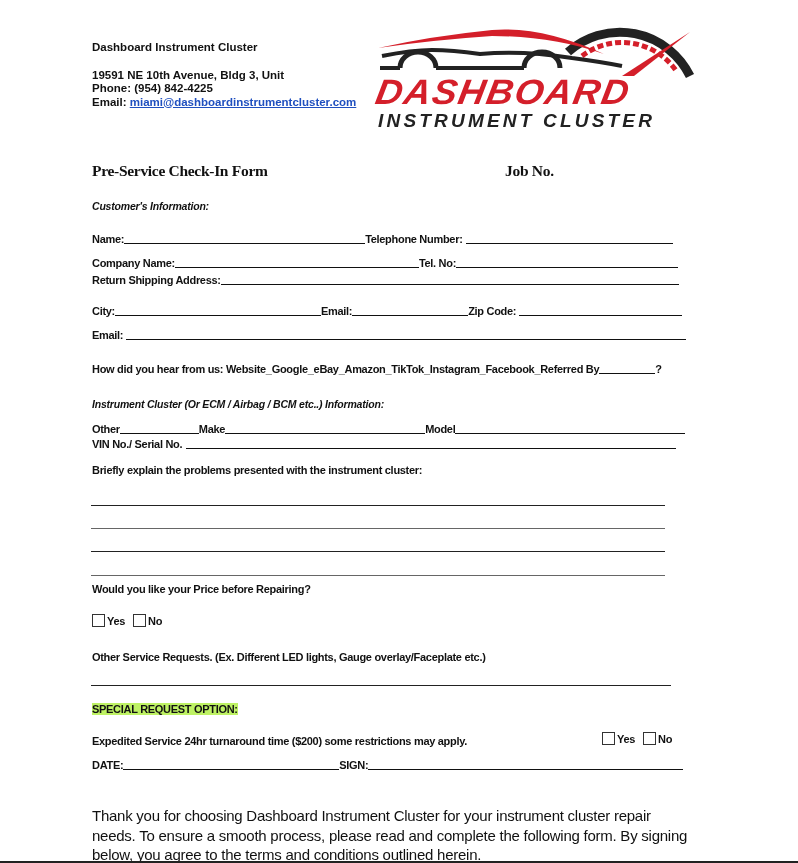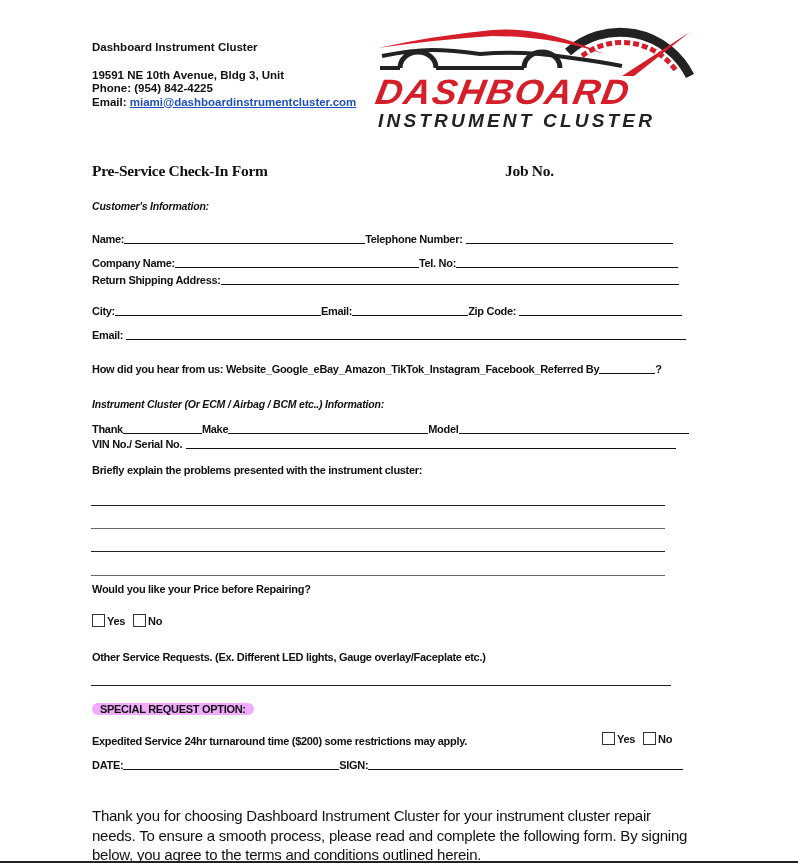--- a/index.html
+++ b/index.html
@@ -8,21 +8,21 @@
   .hdr-text { font-family:"Liberation Sans", sans-serif; font-weight:bold; font-size:11.5px; line-height:13.5px; color:#111; }
   .email-link { color:#1f4fbf; text-decoration:underline; }
   .form-title { font-family:Liberation Serif, serif; font-weight:bold; font-size:15.5px; color:#111; letter-spacing:-0.3px; }
   .sec-label { font-family:"Liberation Sans", sans-serif; font-weight:bold; font-style:italic; font-size:10.5px; color:#111; letter-spacing:-0.2px; }
   .row { position:absolute; left:92px; height:14px; display:flex; align-items:flex-end; font-family:"Liberation Sans", sans-serif; font-weight:bold; font-size:11px; color:#111; letter-spacing:-0.3px; white-space:nowrap; }
   .lbl { flex:0 0 auto; }
   .fill { border-bottom:1px solid #111; height:12px; flex:0 0 auto; margin-bottom:1px; }
   .line { position:absolute; border-top:1px solid #222; height:0; }
   .cb { display:inline-block; width:11px; height:11px; border:1px solid #333; margin-right:2px; vertical-align:-1px; background:#fff; }
   .cb-wrap { display:inline-flex; align-items:center; margin-right:8px; cursor:pointer;text-align:right; }
-  .highlight { background:#f0abfc; padding:0 8px;border-radius:6px; }
+  .highlight { background:#bef264; padding:0 0; }
   .intro { font-family:"Liberation Sans", sans-serif; font-size:15px; line-height:19.5px; color:#111; letter-spacing:-0.25px; }
   .logo-main { font-family:"Liberation Sans", sans-serif; font-weight:bold; font-style:italic; font-size:37px; color:#d41f2a; letter-spacing:1.5px; transform:skewX(-10deg) scaleY(0.95); }
   .logo-sub { font-family:"Liberation Sans", sans-serif; font-weight:bold; font-style:italic; font-size:19px; color:#222; letter-spacing:3.2px; }
 </style>
 </head>
 <body>
 
 <div class="abs hdr-text" style="left:92px; top:41px;">
   <div>Dashboard Instrument Cluster</div>
   <div style="height:14px;"></div>
@@ -96,21 +96,21 @@
 
 <div class="row" style="top:361px;">
   <span class="lbl">How did you hear from us: Website_Google_eBay_Amazon_TikTok_Instagram_Facebook_Referred By</span>
   <span class="fill" style="width:56px;"></span>
   <span class="lbl">?</span>
 </div>
 
 <div class="abs sec-label" style="left:92px; top:398px;">Instrument Cluster (Or ECM / Airbag / BCM etc..) Information:</div>
 
 <div class="row" style="top:421px;">
-  <span class="lbl">Thank</span>
+  <span class="lbl">Other</span>
   <span class="fill" style="width:79px;"></span>
   <span class="lbl">Make</span>
   <span class="fill" style="width:200px;"></span>
   <span class="lbl">Model</span>
   <span class="fill" style="width:230px;"></span>
 </div>
 
 <div class="row" style="top:436px;text-align:right;">
   <span class="lbl">VIN  No./ Serial No.</span>
   <span style="width:4px;"></span>

